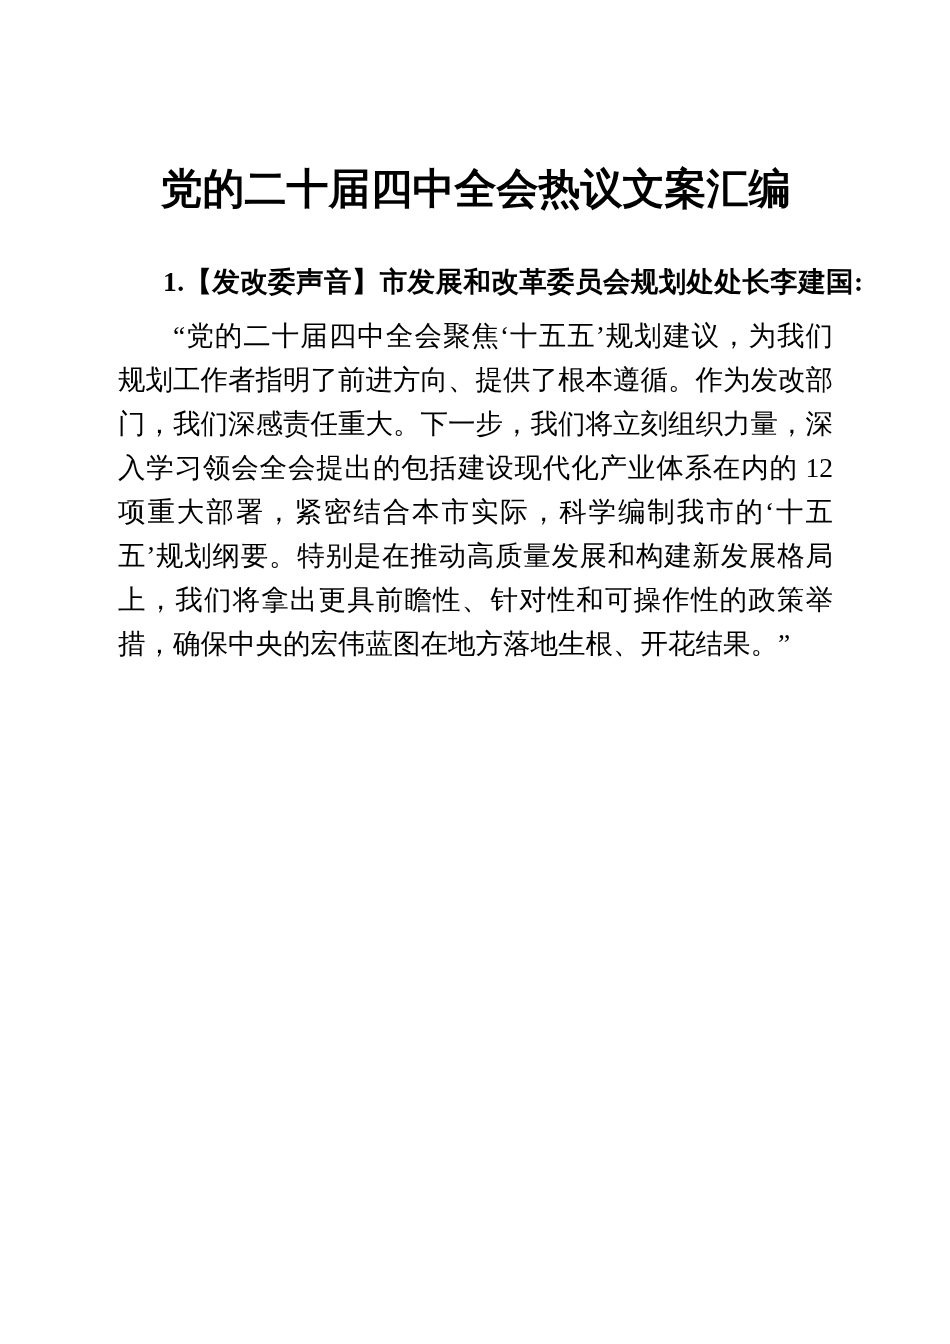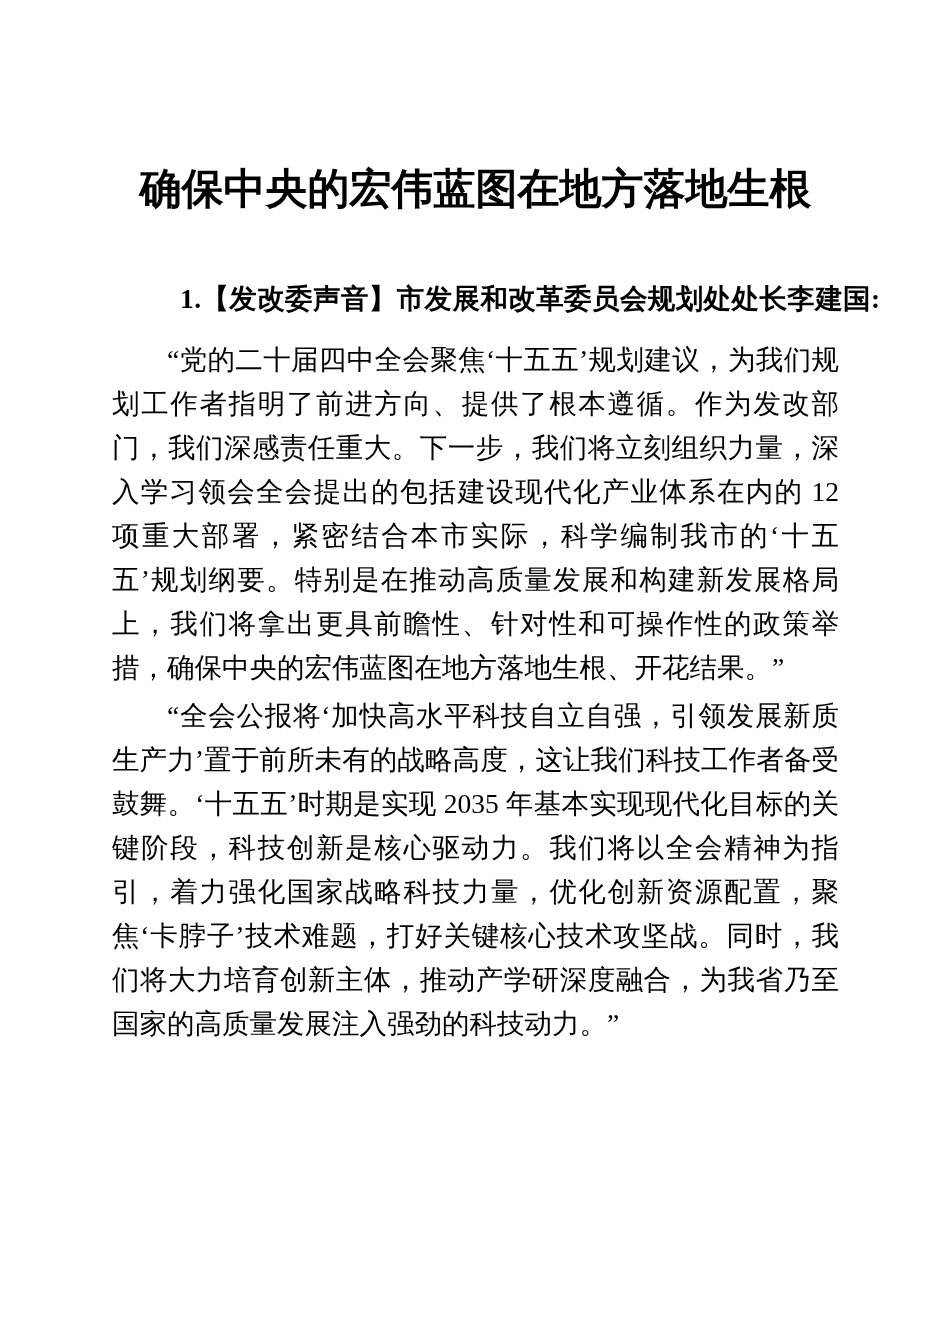--- a/index.html
+++ b/index.html
@@ -41,51 +41,50 @@
   }
   .spacer-after-title {
     height: 44px;
   }
   .section-heading {
     font-family: "Liberation Serif", "DejaVu Serif", serif;
     font-weight: 700;
     font-size: 27.5px;
     line-height: 44px;
     color: #000000;
-    margin: 17px;
+    margin: 0;
     text-indent: 55px;
     letter-spacing: 0.4px;
     white-space: nowrap;
   }
   .body-para {
     font-family: "Liberation Serif", "DejaVu Serif", serif;
     font-weight: 400;
     font-size: 27.5px;
     line-height: 44px;
     color: #000000;
-    margin: 4px;
+    margin: 10px;
     text-indent: 55px;
     text-align: justify;
     text-align-last: left;
     letter-spacing: 0px;
     word-break: break-all;
   }
 </style>
 </head>
 <body>
 
 <div class="page">
   <div class="content">
 
     <h1 class="doc-title">
-      <span class="title-line title-line-1">确保中央的宏伟蓝图在地方落地生根</span>
+      <span class="title-line title-line-1">党的二十届四中全会热议文案汇编</span>
     </h1>
 
     <div class="spacer-after-title"></div>
 
     <h2 class="section-heading">1.【发改委声音】市发展和改革委员会规划处处长李建国:</h2>
     <p class="body-para">“党的二十届四中全会聚焦‘十五五’规划建议，为我们规划工作者指明了前进方向、提供了根本遵循。作为发改部门，我们深感责任重大。下一步，我们将立刻组织力量，深入学习领会全会提出的包括建设现代化产业体系在内的 12 项重大部署，紧密结合本市实际，科学编制我市的‘十五五’规划纲要。特别是在推动高质量发展和构建新发展格局上，我们将拿出更具前瞻性、针对性和可操作性的政策举措，确保中央的宏伟蓝图在地方落地生根、开花结果。”</p>
 
-    <p class="body-para">“全会公报将‘加快高水平科技自立自强，引领发展新质生产力’置于前所未有的战略高度，这让我们科技工作者备受鼓舞。‘十五五’时期是实现 2035 年基本实现现代化目标的关键阶段，科技创新是核心驱动力。我们将以全会精神为指引，着力强化国家战略科技力量，优化创新资源配置，聚焦‘卡脖子’技术难题，打好关键核心技术攻坚战。同时，我们将大力培育创新主体，推动产学研深度融合，为我省乃至国家的高质量发展注入强劲的科技动力。”</p>
 
 
   </div>
 </div>
 
 </body></html>

